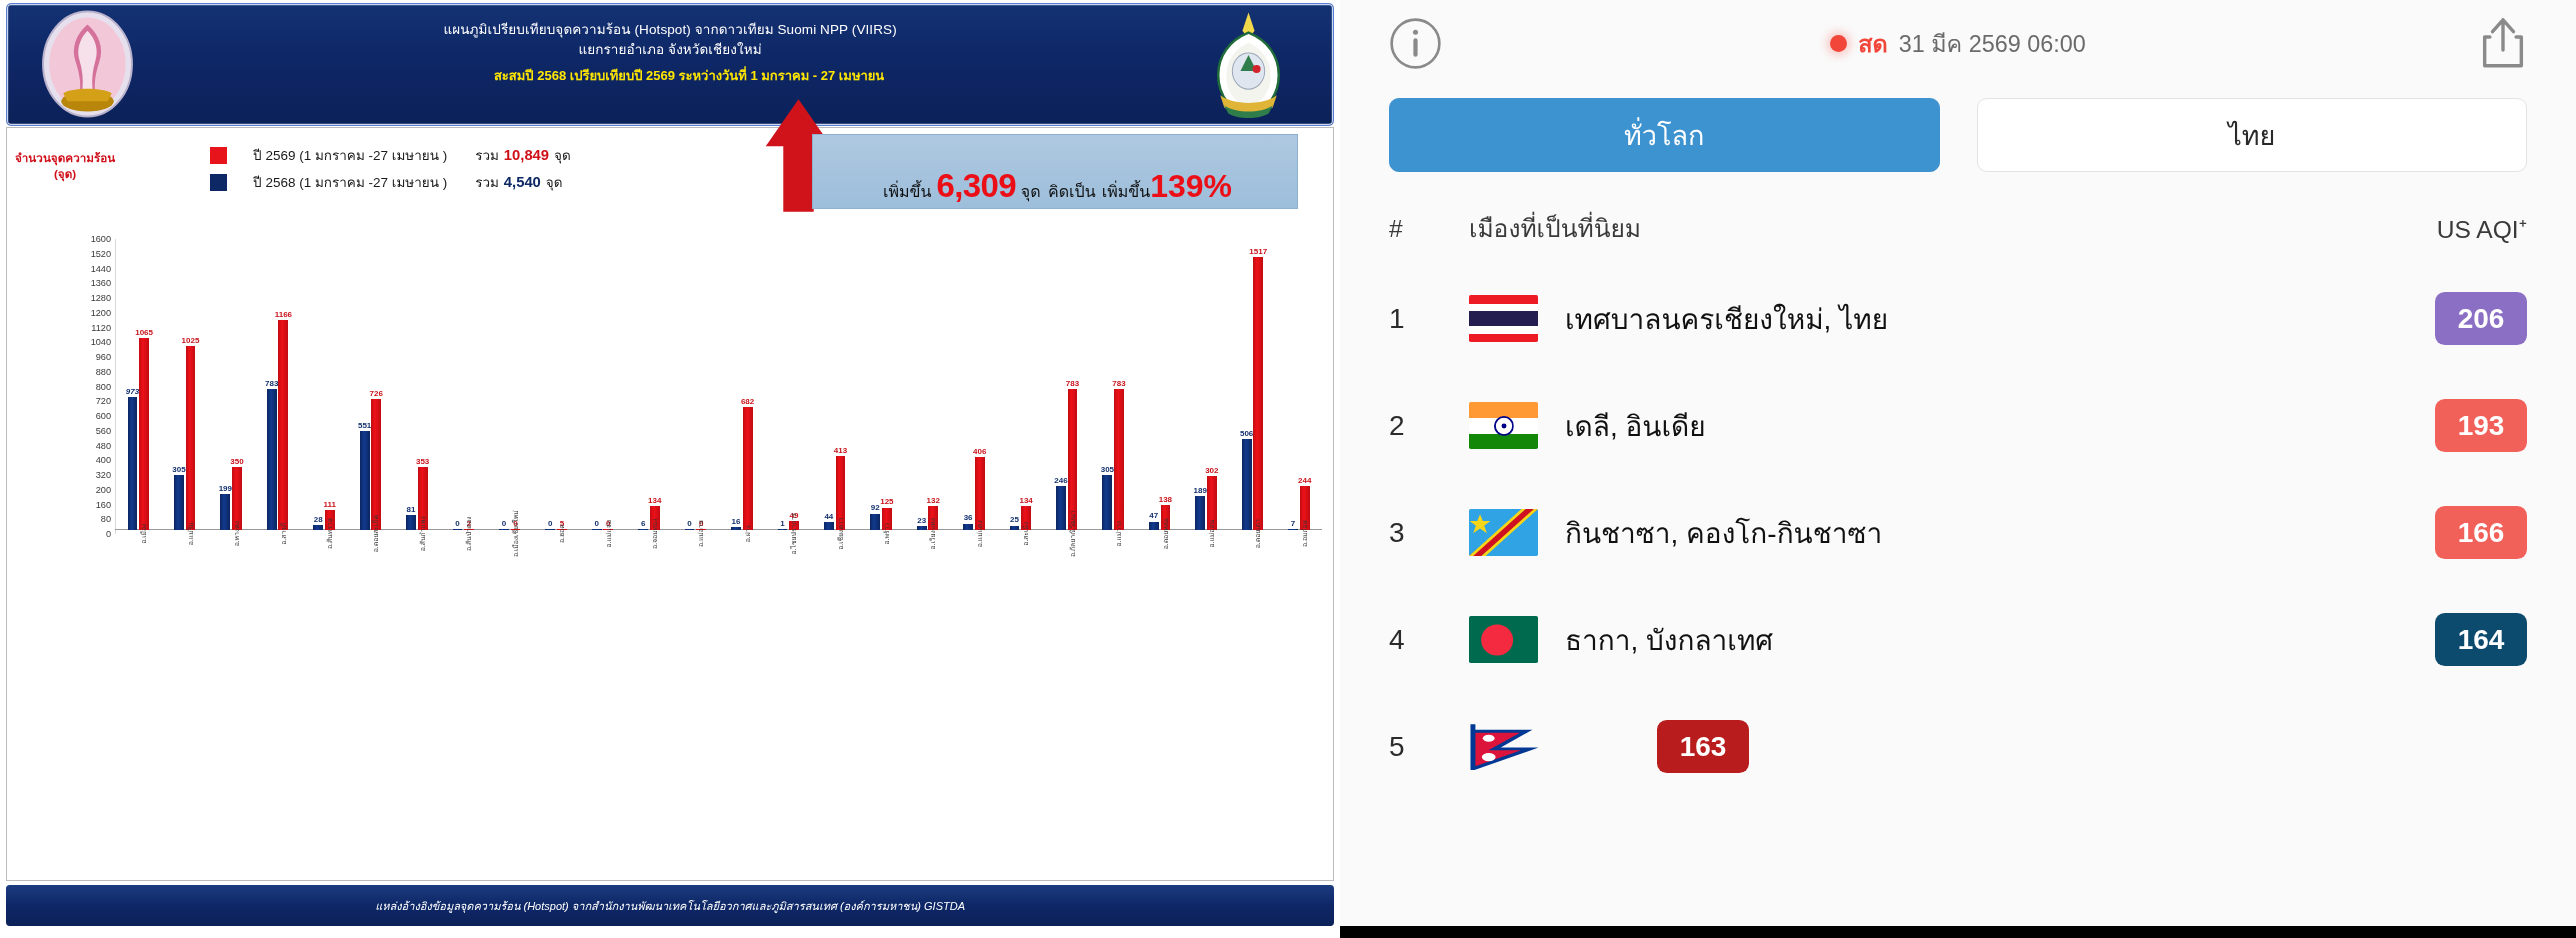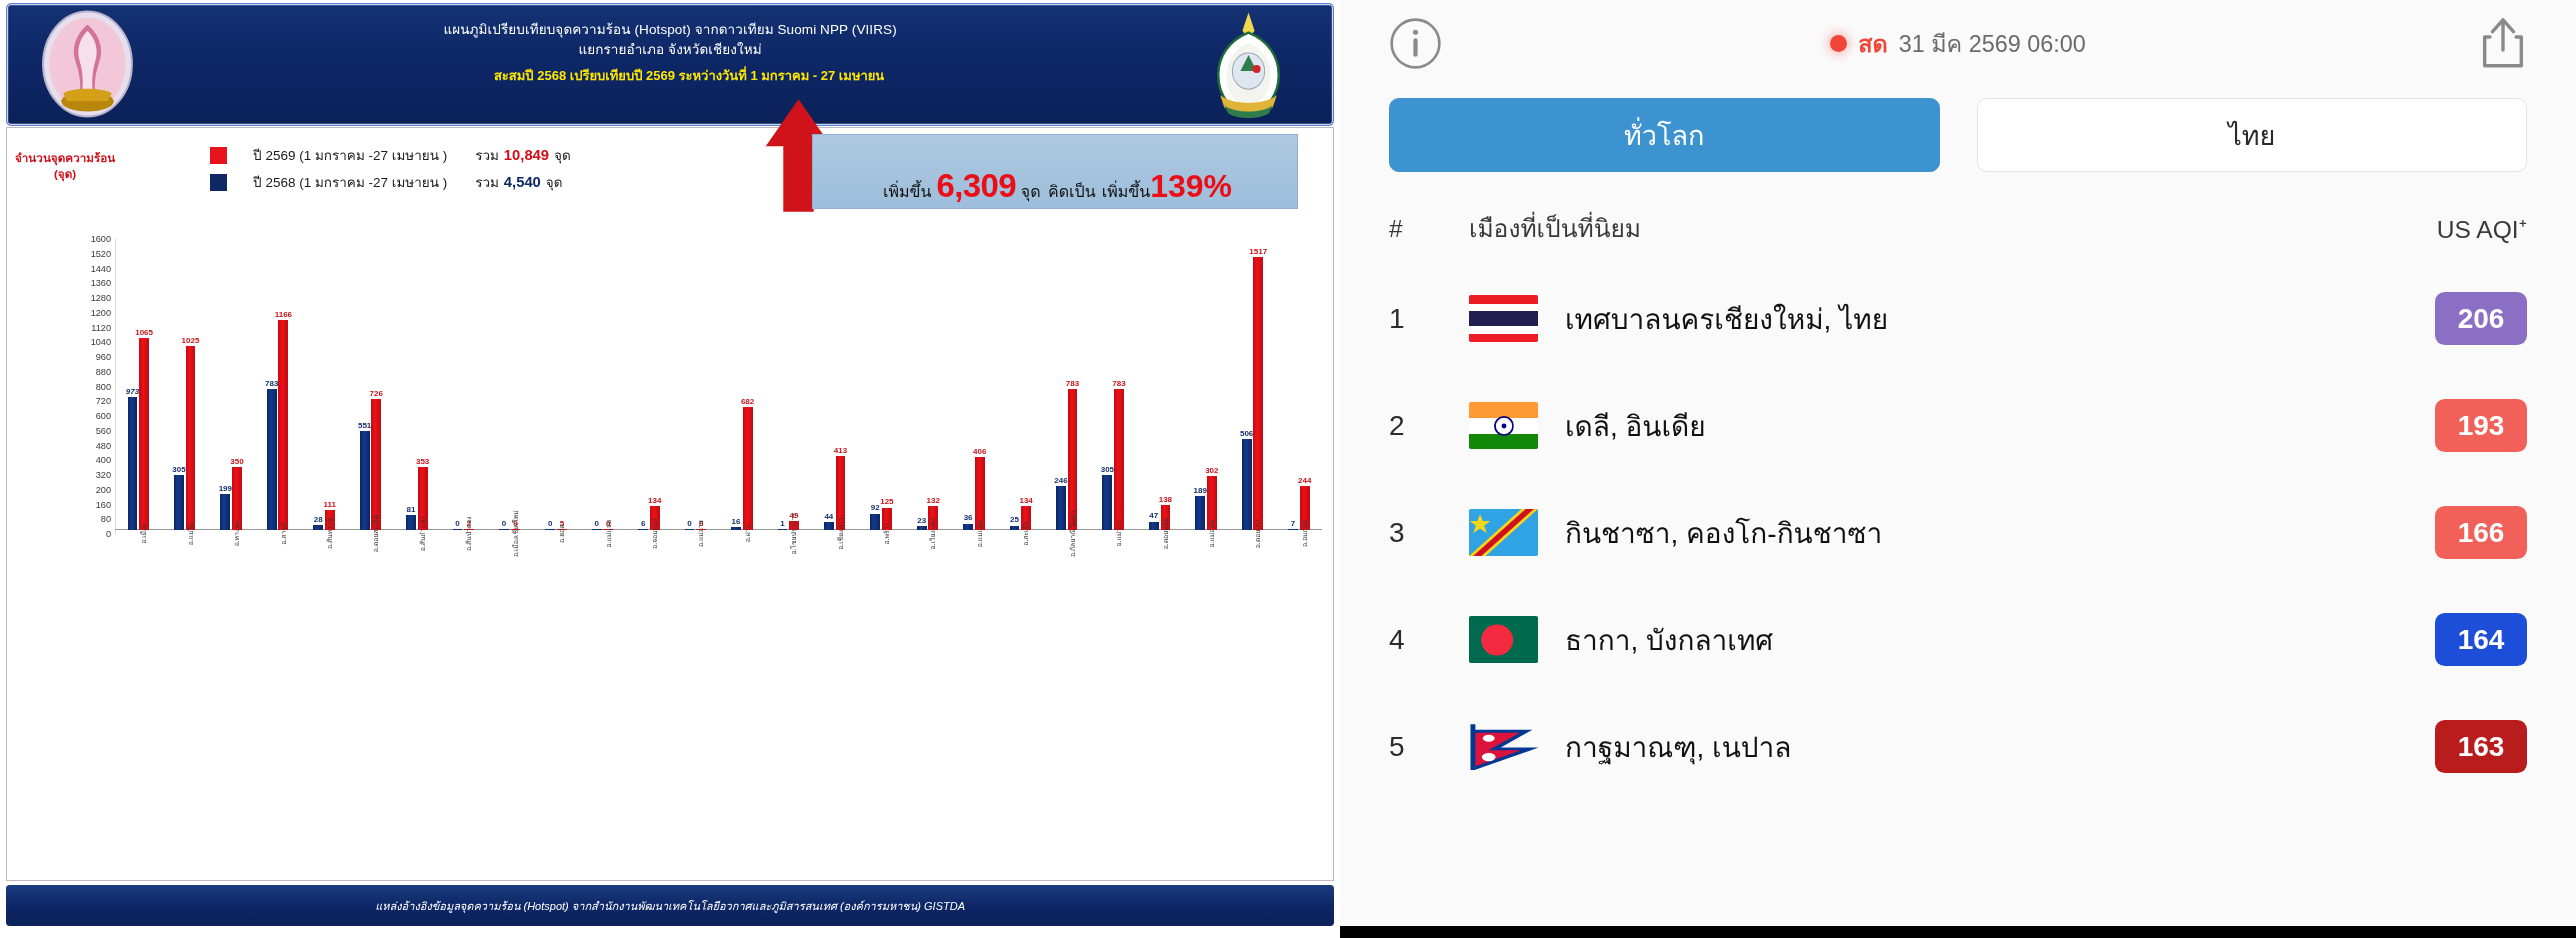--- a/index.html
+++ b/index.html
@@ -599,33 +599,32 @@
         </div>
       </div>
       <div class="aqi-row">
         <div class="r-rank">4</div>
         <div class="r-flag">
           <div style="position:absolute;inset:0;background:#006A4E"></div>
           <div style="position:absolute;left:41%;top:50%;width:46%;height:66%;transform:translate(-50%,-50%);border-radius:50%;background:#F42A41"></div>
         </div>
         <div class="r-city">ธากา, บังกลาเทศ</div>
         <div class="r-aqi-wrap">
-          <div class="r-aqi" style="background:#1d4ed8">164</div>
+          <div class="r-aqi" style="background:#0c4a6e">164</div>
         </div>
       </div>
       <div class="aqi-row">
         <div class="r-rank">5</div>
         <div class="r-flag">
           <svg viewBox="0 0 70 80" preserveAspectRatio="none" style="position:absolute;inset:0;width:100%;height:100%">
             <polygon points="4,2 4,78 62,44 26,44 58,14 4,14" fill="#DC143C" stroke="#003893" stroke-width="5"></polygon>
             <circle cx="20" cy="58" r="7" fill="#ffffff"></circle>
             <circle cx="20" cy="26" r="6" fill="#ffffff"></circle>
           </svg>
         </div>
-        <div class="r-city">กาฐมาณฑุ, เนปาล</div>
         <div class="r-aqi-wrap">
           <div class="r-aqi" style="background:#b91c1c">163</div>
         </div>
       </div>
     </div>
 
   <div id="bottom-bar"></div>
 </div>
 
 

